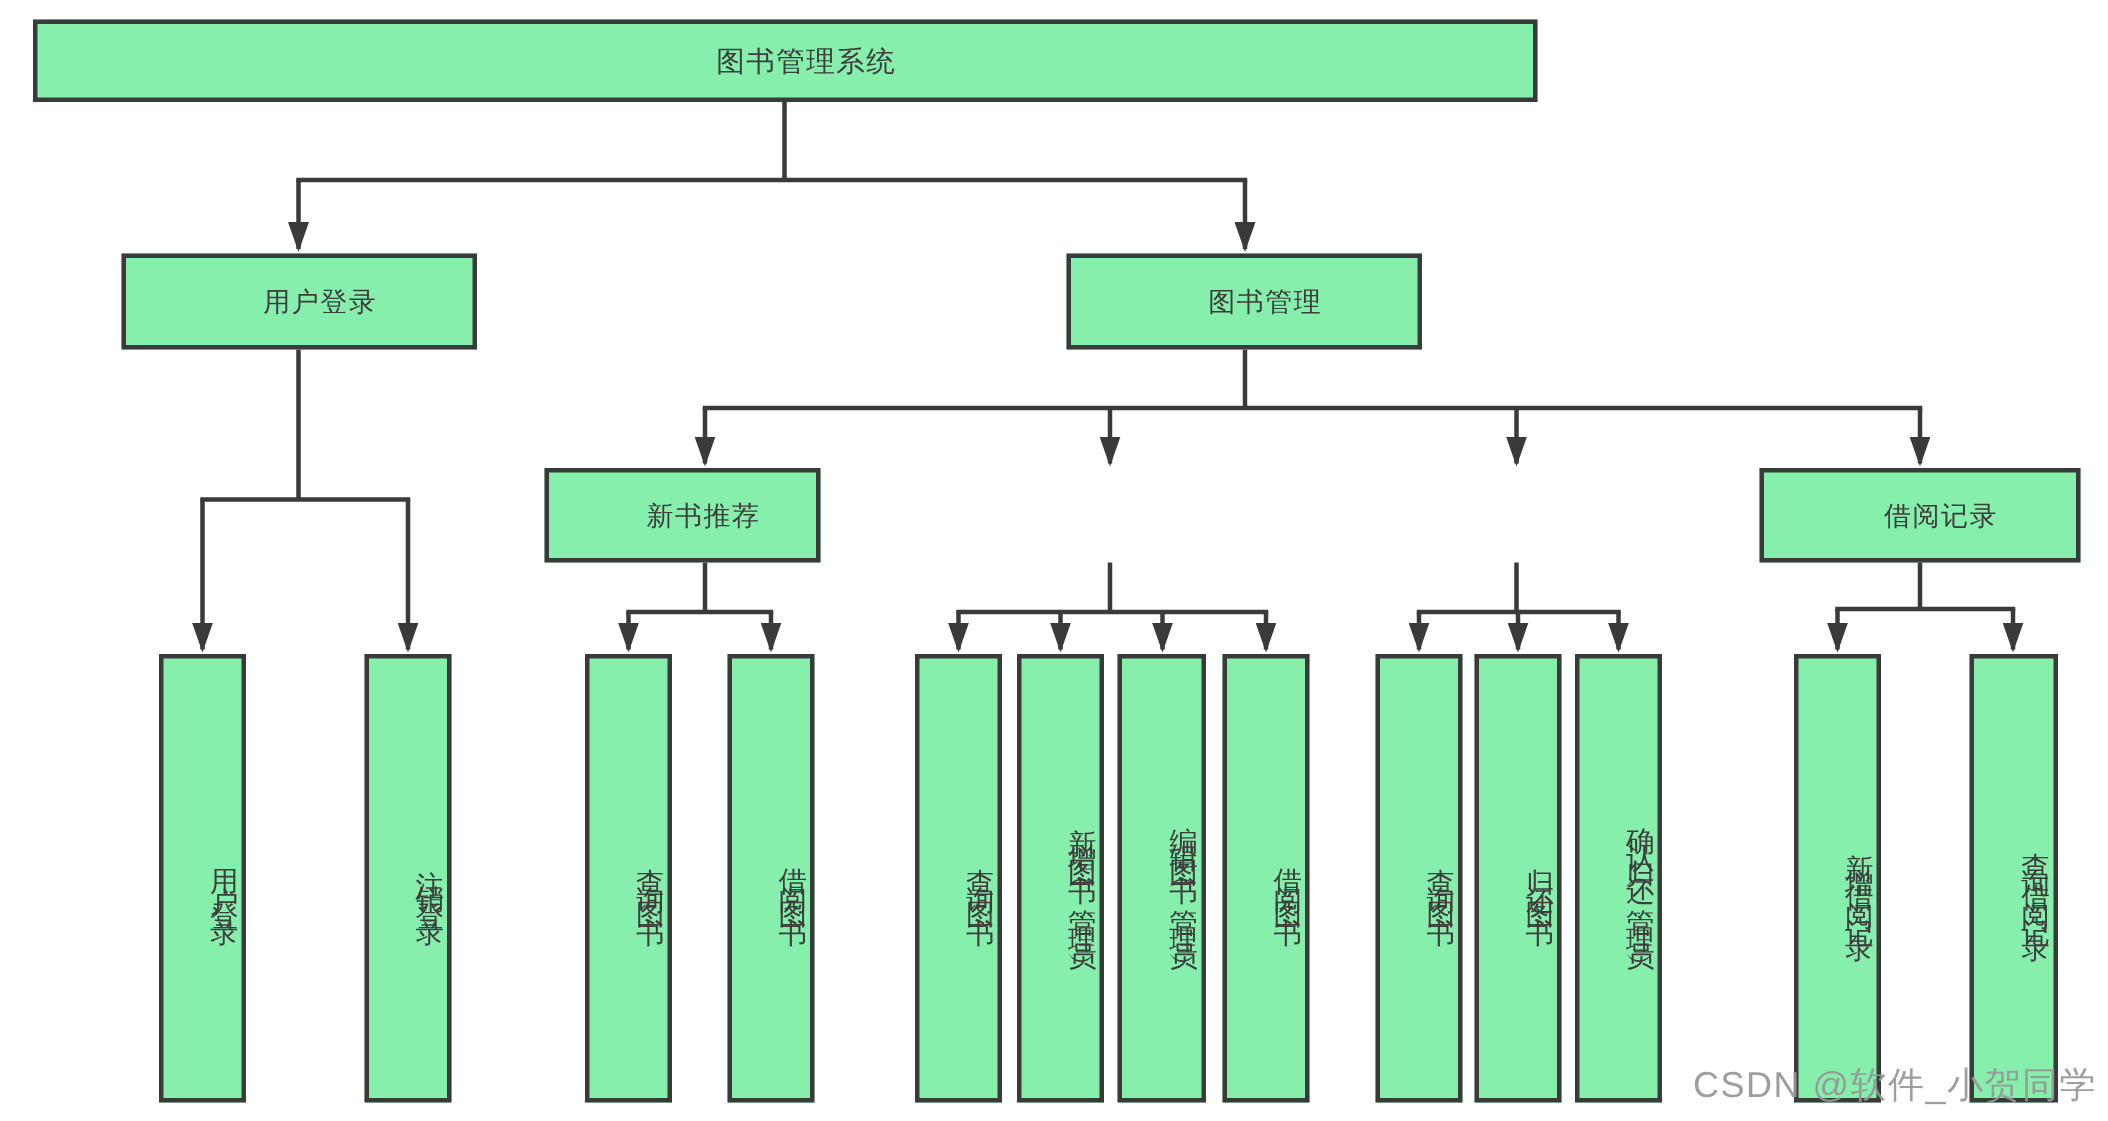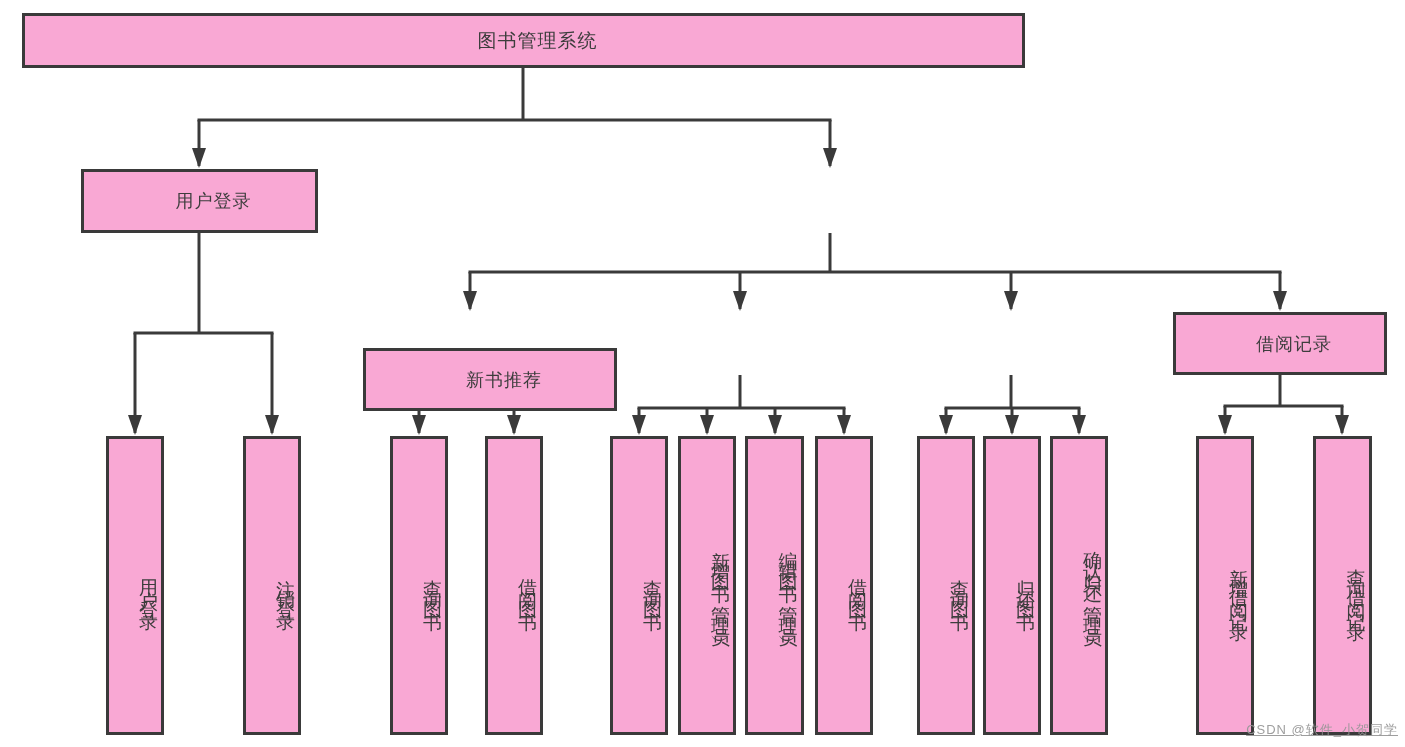--- a/index.html
+++ b/index.html
@@ -6,35 +6,35 @@
   body{
     width:1405px;height:747px;position:relative;overflow:hidden;
     background:#ffffff;
     font-family:"Liberation Sans","DejaVu Sans",sans-serif;
     color:#3d3d3d;
   }
   .stage{position:absolute;left:0;top:0;width:1405px;height:747px;}
   svg.wires{position:absolute;left:0;top:0;z-index:1;}
   .node{
     position:absolute;z-index:2;box-sizing:border-box;
-    background:#f9a8d4;border:3px solid #3a3a3a;
+    background:#86efac;border:3px solid #3a3a3a;
     display:flex;align-items:center;justify-content:center;padding-left:28px;
   }
   .node .lbl{
     font-size:19px;letter-spacing:1px;white-space:nowrap;color:#3d3d3d;
   }
   .lv2 .lbl,.lv3 .lbl{font-size:18px;}
   .leaf .lbl{
     writing-mode:vertical-rl;text-orientation:mixed;
     font-size:19px;letter-spacing:11px;line-height:1;
   }
   .watermark{
     position:absolute;right:7px;bottom:8px;z-index:3;
-    font-size:13px;color:rgba(150,150,150,0.92);
-    letter-spacing:1px;white-space:nowrap;text-decoration:underline;
+    font-size:24px;color:rgba(150,150,150,0.92);
+    letter-spacing:1px;white-space:nowrap;
   }
 </style>
 </head>
 <body>
 
 <div class="stage">
 
   <svg class="wires" width="1405" height="747" viewBox="0 0 1405 747">
     <defs>
       <marker id="arrow" viewBox="0 0 20 14" refX="18" refY="7" markerWidth="20" markerHeight="14" markerUnits="userSpaceOnUse" orient="auto">
@@ -85,22 +85,25 @@
     </g>
   </svg>
 
   <div class="node" style="left:22px;top:13px;width:1003px;height:55px;">
     <span class="lbl">图书管理系统</span>
   </div>
 
   <div class="node lv2" style="left:81px;top:169px;width:237px;height:64px;">
     <span class="lbl">用户登录</span>
   </div>
+  <div class="node lv2" style="left:711px;top:169px;width:237px;height:64px;">
+    <span class="lbl">图书管理</span>
+  </div>
 
-  <div class="node lv3" style="left:363px;top:312px;width:254px;height:63px;margin-top:36px;">
+  <div class="node lv3" style="left:363px;top:312px;width:184px;height:63px;">
     <span class="lbl">新书推荐</span>
   </div>
   <div class="node lv3" style="left:1173px;top:312px;width:214px;height:63px;">
     <span class="lbl">借阅记录</span>
   </div>
 
   <div class="node leaf" style="left:106px;top:436px;width:58px;height:299px;">
     <span class="lbl">用户登录</span>
   </div>
   <div class="node leaf" style="left:243px;top:436px;width:58px;height:299px;">

